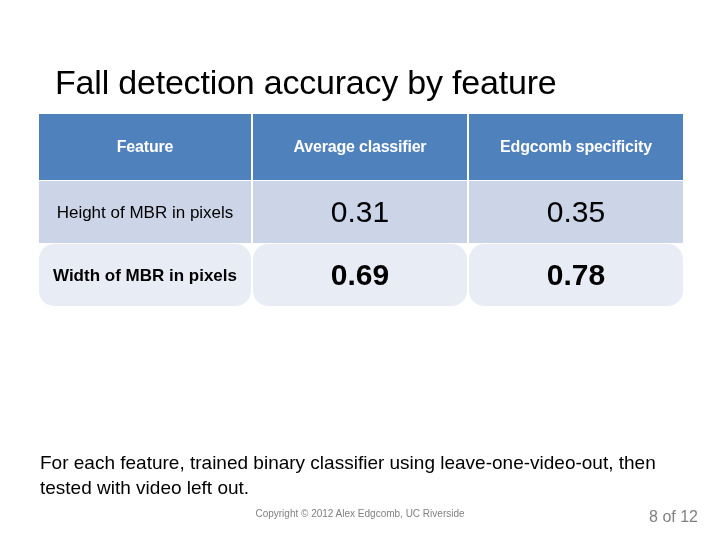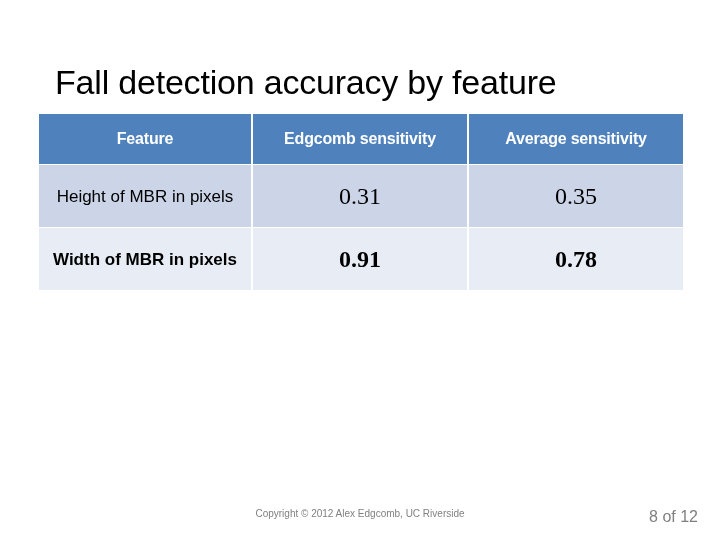--- a/index.html
+++ b/index.html
@@ -45,46 +45,46 @@
   .data-table col.c-sens { width: 214px; }
   .data-table col.c-spec { width: 214px; }
   .data-table th {
     background: #4f81bd;
     color: #ffffff;
     font-size: 16px;
     font-weight: bold;
     height: 50px;
     vertical-align: middle;
     text-align: center;
-    padding: 0 6px;
+    padding: 8px 6px;
     border: none;
     letter-spacing: -0.2px;
   }
   .data-table td {
     text-align: center;
     vertical-align: middle;
     height: 62px;
     padding: 0 4px;
     border: none;
     color: #000000;
   }
   .row-dark td { background: #ccd5e8; }
   .row-light td { background: #e8edf5; }
   .cell-feature {
     font-size: 17px;
     line-height: 21px;
   }
   .cell-value {
-    font-size: 24px;
+    font-size: 30px;
     line-height: 28px;
-    font-family: Liberation Serif, serif;
   }
   tr.row-emph .cell-feature,
   tr.row-emph .cell-value {
     font-weight: bold;
+    border-radius: 15px;
   }
   .body-text {
     position: absolute;
     left: 40px;
     top: 450px;
     width: 640px;
     font-size: 19px;
     line-height: 25px;
     color: #000000;
   }
@@ -114,35 +114,36 @@
 
   <table class="data-table">
     <colgroup>
       <col class="c-feature">
       <col class="c-sens">
       <col class="c-spec">
     </colgroup>
     <thead>
       <tr>
         <th>Feature</th>
-        <th>Edgcomb sensitivity</th>
-        <th>Average sensitivity</th>
+        <th>Average classifier</th>
+        <th>Edgcomb specificity</th>
       </tr>
     </thead>
     <tbody>
       <tr class="row-dark">
         <td class="cell-feature">Height of MBR in pixels</td>
         <td class="cell-value">0.31</td>
         <td class="cell-value">0.35</td>
       </tr>
       <tr class="row-light row-emph">
         <td class="cell-feature">Width of MBR in pixels</td>
-        <td class="cell-value">0.91</td>
+        <td class="cell-value">0.69</td>
         <td class="cell-value">0.78</td>
       </tr>
     </tbody>
   </table>
 
+  <div class="body-text">For each feature, trained binary classifier using leave-one-video-out, then tested with video left out.</div>
 
   <div class="footer-copyright">Copyright © 2012 Alex Edgcomb, UC Riverside</div>
   <div class="footer-pagenum">8 of 12</div>
 
 </div>
 
 </body></html>

